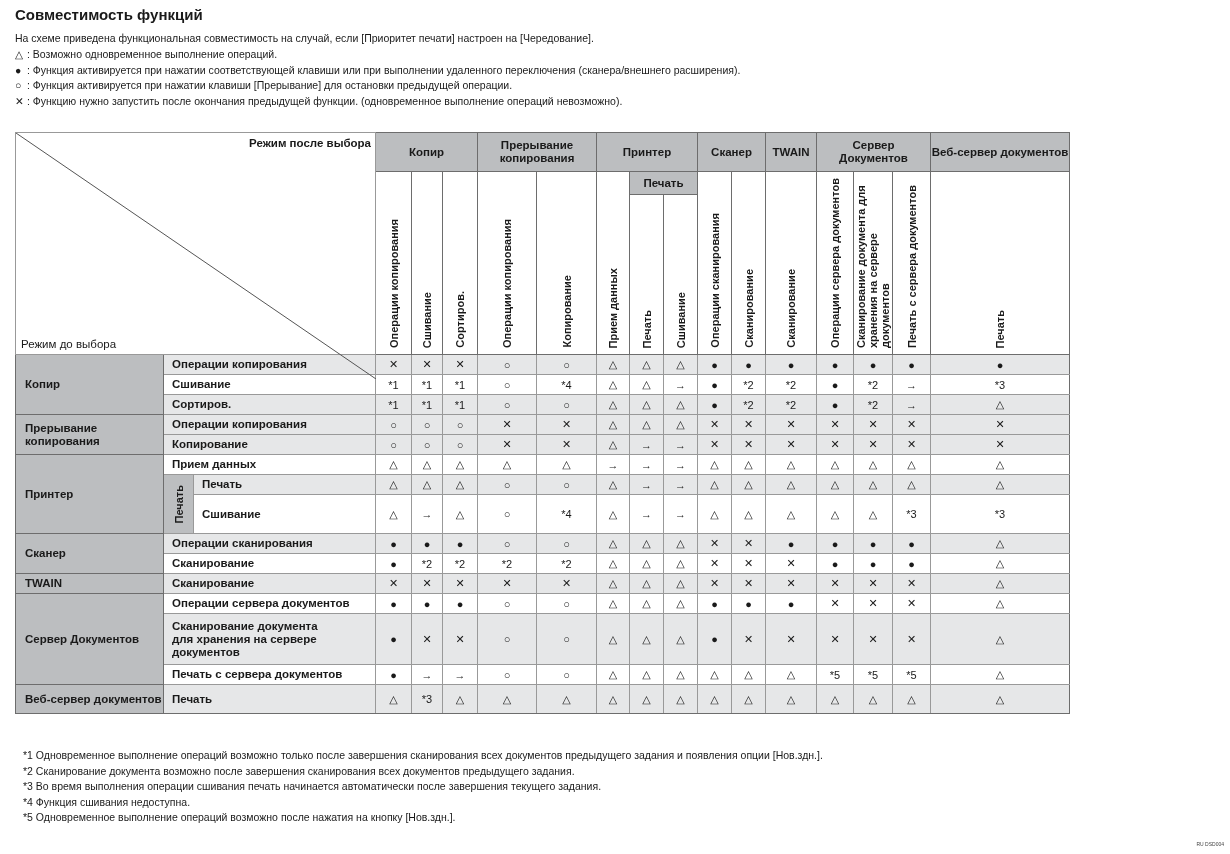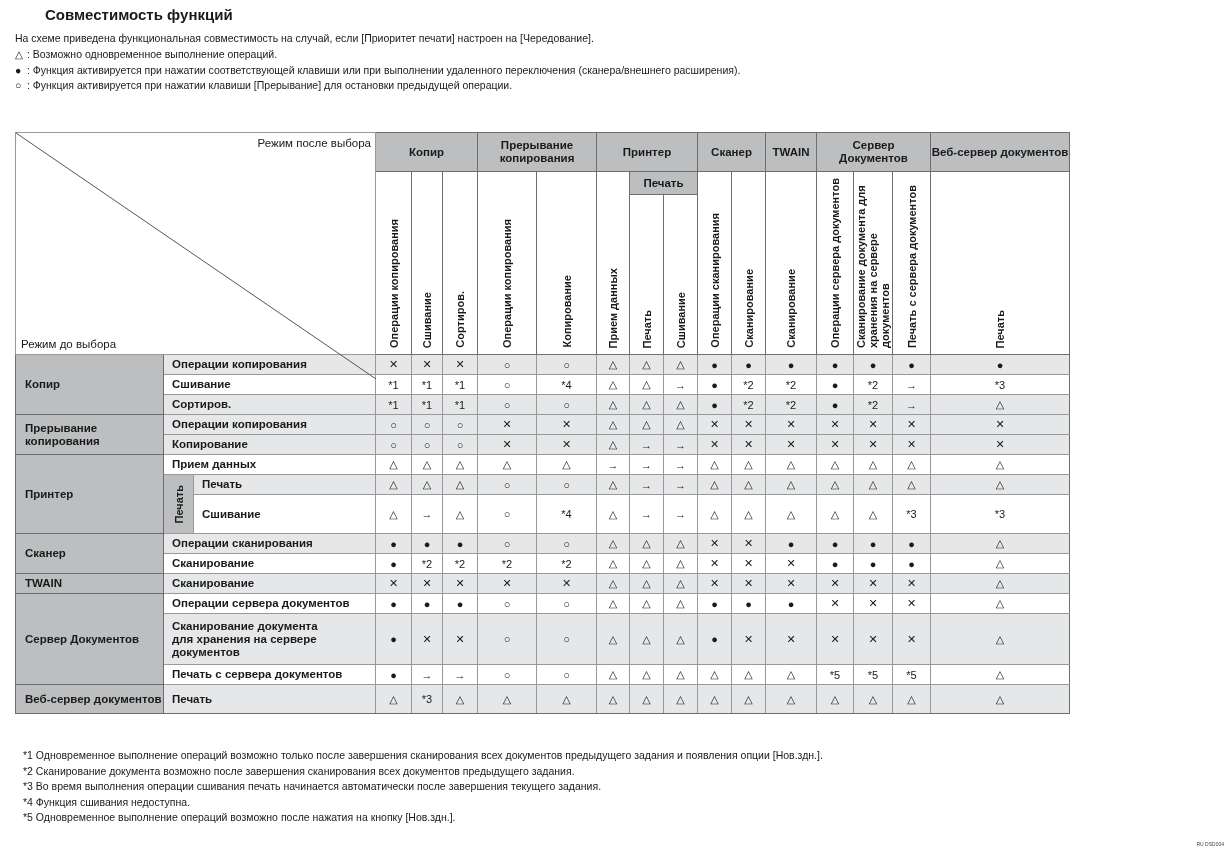--- a/index.html
+++ b/index.html
@@ -1,28 +1,28 @@
 <!DOCTYPE html>
 <html><head>
 <meta charset="utf-8">
 <style>
   html,body{margin:0;padding:0;background:#fff;}
   body{width:1230px;height:854px;position:relative;overflow:hidden;font-family:"Liberation Sans",sans-serif;color:#1a1a1a;}
-  .title{position:absolute;left:15px;top:6px;font-size:15px;font-weight:bold;margin-left:30px;}
+  .title{position:absolute;left:15px;top:6px;font-size:15px;font-weight:bold;}
   .legend{position:absolute;left:15px;top:31px;font-size:10.5px;line-height:15.8px;}
   .legend div{white-space:nowrap;}
   .sym{display:inline-block;width:12px;text-align:left;}
   table.grid{position:absolute;left:15px;top:132px;border-collapse:collapse;table-layout:fixed;font-size:11px;}
   table.grid td{border:1px solid #999;padding:0;text-align:center;vertical-align:middle;height:19px;}
   table.grid td.hg{background:#bcbec0;font-weight:bold;font-size:11.5px;line-height:13px;border:1.5px solid #6d6d6d;}
   table.grid td.sub{background:#fff;border-left:1px solid #6d6d6d;border-right:1px solid #6d6d6d;border-bottom:1.5px solid #6d6d6d;height:180px;vertical-align:bottom;}
   .vt{writing-mode:vertical-rl;transform:rotate(180deg);font-weight:bold;font-size:11px;line-height:12px;padding:4px 0 6px 0;display:inline-block;text-align:left;}
   td.corner{position:relative;background:#fff;border:1.5px solid #6d6d6d;}
   .corner svg{position:absolute;left:0;top:0;}
-  .corner .after{position:absolute;right:4px;top:4px;font-weight:normal;font-size:11.5px;}
+  .corner .after{position:absolute;right:4px;top:4px;font-weight:bold;font-size:11.5px;}
   .corner .before{position:absolute;left:5px;bottom:4px;font-weight:normal;font-size:11.5px;}
   td.grp{background:#bcbec0;text-align:left !important;padding-left:9px !important;font-weight:bold;font-size:11.5px;line-height:13px;border:1.5px solid #6d6d6d !important;}
   td.rl{text-align:left !important;padding-left:8px !important;font-weight:bold;font-size:11.5px;line-height:13px;}
   td.vsub{background:#bcbec0;border-left:1.5px solid #6d6d6d;}
   tr.g td:not(.grp):not(.vsub){background:#e6e7e8;}
   tr.w td:not(.grp):not(.vsub){background:#fff;}
   tr.top td{border-top:1.5px solid #6d6d6d;}
   td.val{font-size:11px;}
   .notes{position:absolute;left:15px;top:748px;font-size:10.5px;line-height:15.6px;margin-left:8px;}
   .notes div{white-space:nowrap;}
@@ -33,20 +33,21 @@
 </head>
 <body>
 
 <div class="title">Совместимость функций</div>
 
 <div class="legend">
   <div>На схеме приведена функциональная совместимость на случай, если [Приоритет печати] настроен на [Чередование].</div>
   <div><span class="sym">△</span><span>: Возможно одновременное выполнение операций.</span></div>
   <div><span class="sym">●</span><span>: Функция активируется при нажатии соответствующей клавиши или при выполнении удаленного переключения (сканера/внешнего расширения).</span></div>
   <div><span class="sym">○</span><span>: Функция активируется при нажатии клавиши [Прерывание] для остановки предыдущей операции.</span></div>
+  <div><span class="sym">✕</span><span>: Функцию нужно запустить после окончания предыдущей функции. (одновременное выполнение операций невозможно).</span></div>
 </div>
 
 <table class="grid" id="grid">
   <colgroup>
     <col style="width:148px">
       <col style="width:30px">
       <col style="width:182px">
     <col style="width:36px">
       <col style="width:31px">
       <col style="width:35px">

